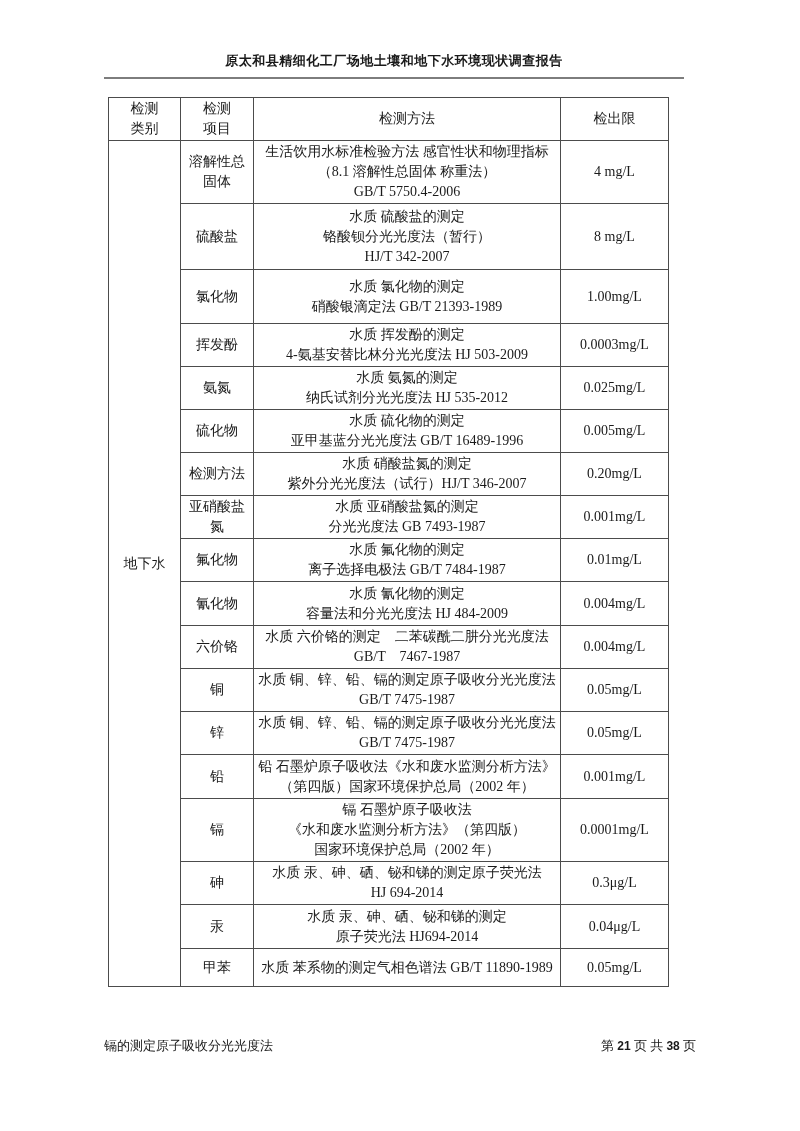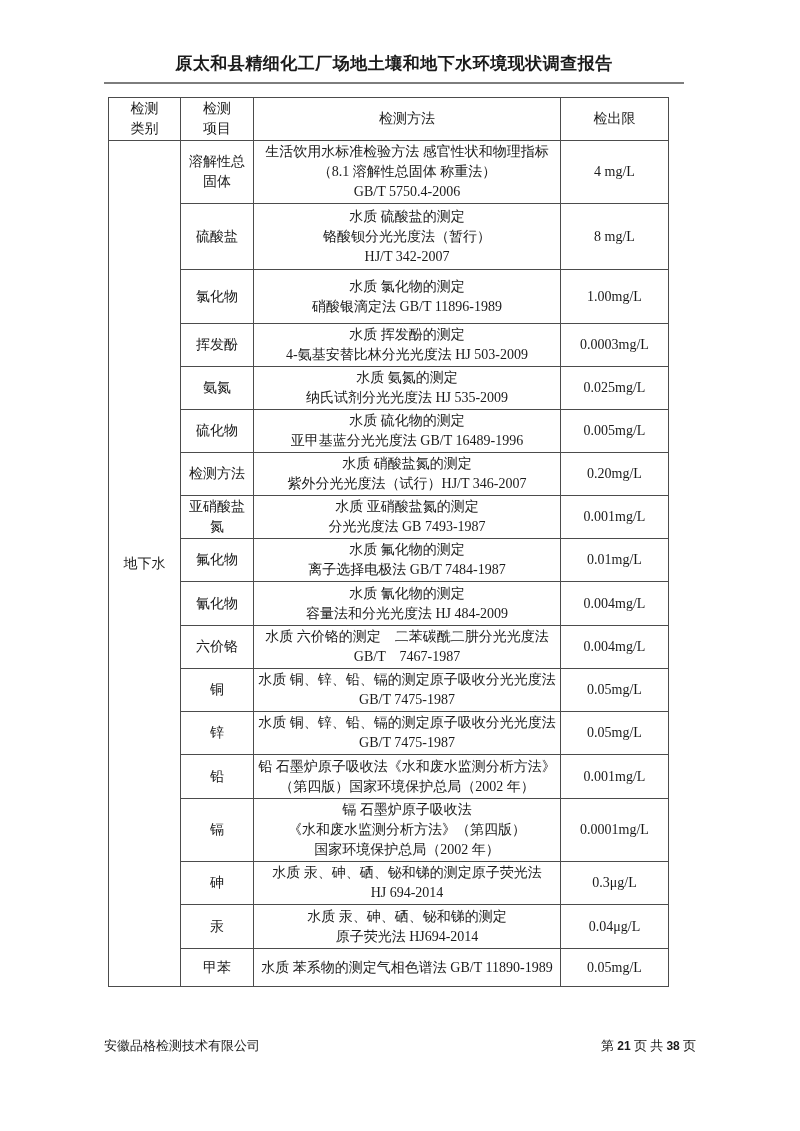--- a/index.html
+++ b/index.html
@@ -18,21 +18,21 @@
   .doc-header {
     position: absolute;
     top: 52px;
     left: 104px;
     width: 580px;
     text-align: center;
     border-bottom: 2px solid #7d7d7d;
     padding-bottom: 7px;
   }
   .doc-title {
-    font-size: 17px;
+    font-size: 13px;
     font-weight: bold;
     letter-spacing: 0.5px;
     white-space: nowrap;
   }
   table.detection-table {
     position: absolute;
     top: 97px;
     left: 108px;
     width: 560px;
     border-collapse: collapse;
@@ -113,33 +113,33 @@
     <tr style="height:66px">
       <td>硫酸盐</td>
       <td>水质 硫酸盐的测定
 铬酸钡分光光度法（暂行）
 HJ/T 342-2007</td>
       <td class="cell-limit">8 mg/L</td>
     </tr>
     <tr style="height:54px">
       <td>氯化物</td>
       <td>水质 氯化物的测定
-硝酸银滴定法 GB/T 11896-1989</td>
+硝酸银滴定法 GB/T 21393-1989</td>
       <td class="cell-limit">1.00mg/L</td>
     </tr>
     <tr style="height:43px">
       <td>挥发酚</td>
       <td>水质 挥发酚的测定
 4-氨基安替比林分光光度法 HJ 503-2009</td>
       <td class="cell-limit">0.0003mg/L</td>
     </tr>
     <tr style="height:43px">
       <td>氨氮</td>
       <td>水质 氨氮的测定
-纳氏试剂分光光度法 HJ 535-2009</td>
+纳氏试剂分光光度法 HJ 535-2012</td>
       <td class="cell-limit">0.025mg/L</td>
     </tr>
     <tr style="height:43px">
       <td>硫化物</td>
       <td>水质 硫化物的测定
 亚甲基蓝分光光度法 GB/T 16489-1996</td>
       <td class="cell-limit">0.005mg/L</td>
     </tr>
     <tr style="height:43px">
       <td>检测方法</td>
@@ -211,15 +211,15 @@
     </tr>
     <tr style="height:38px">
       <td>甲苯</td>
       <td>水质 苯系物的测定气相色谱法 GB/T 11890-1989</td>
       <td class="cell-limit">0.05mg/L</td>
     </tr>
   </tbody>
 </table>
 
 <div class="doc-footer">
-  <span class="footer-left">安徽品格检测技术有限公司</span>
+  <span class="footer-left">镉的测定原子吸收分光光度法</span>
   <span class="footer-right"><span>第 </span><span class="pagenum">21</span><span> 页 共 </span><span class="pagenum">38</span><span> 页</span></span>
 </div>
 
 </body></html>

